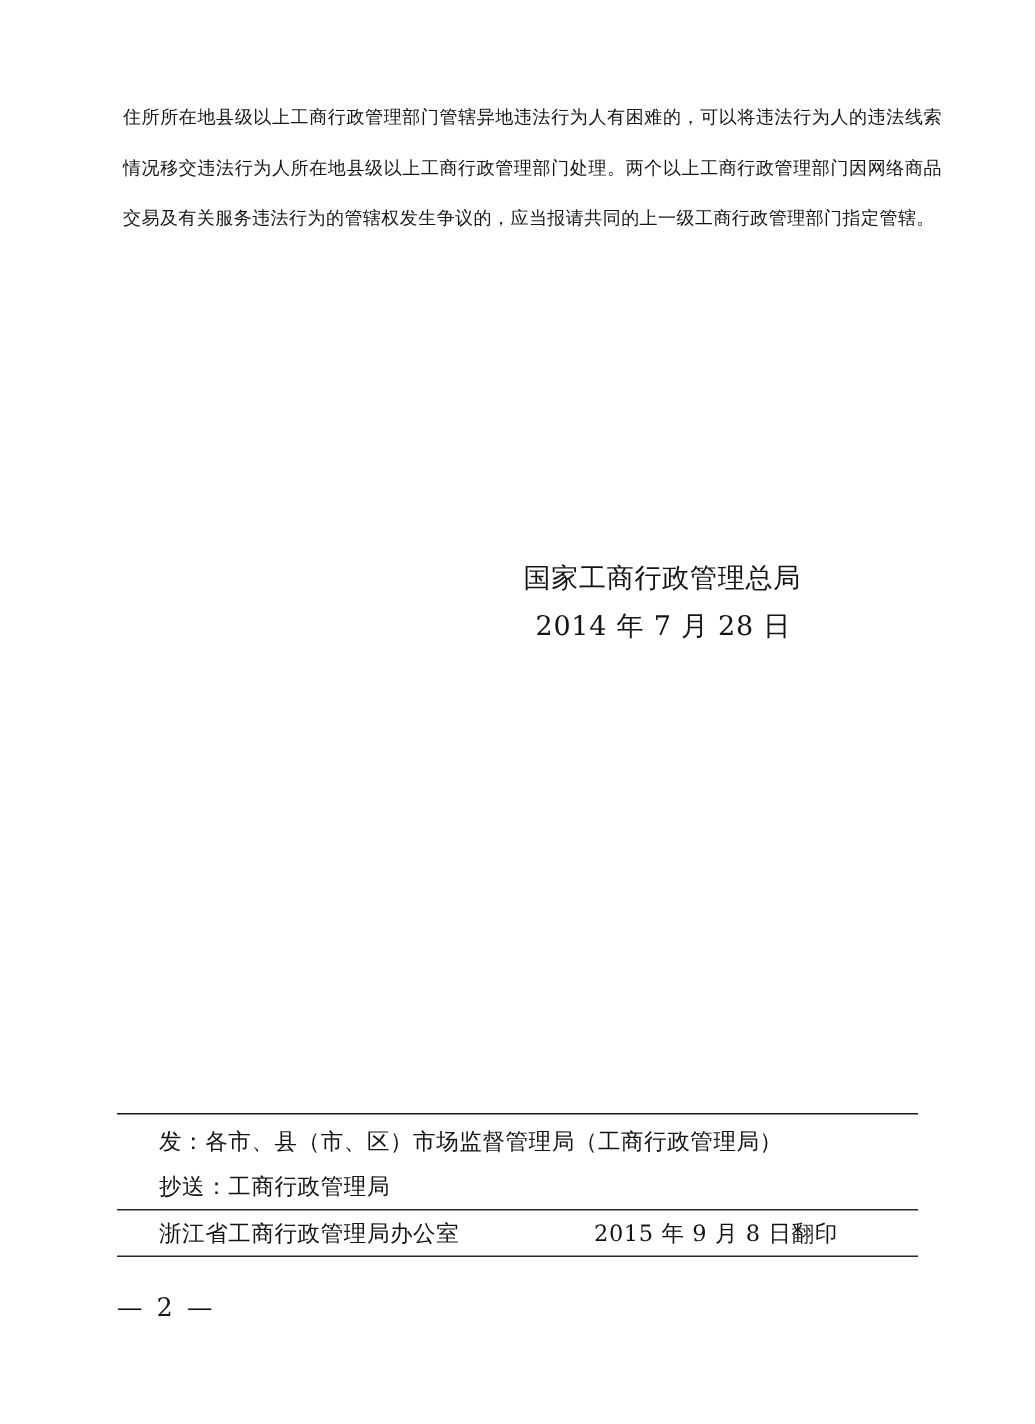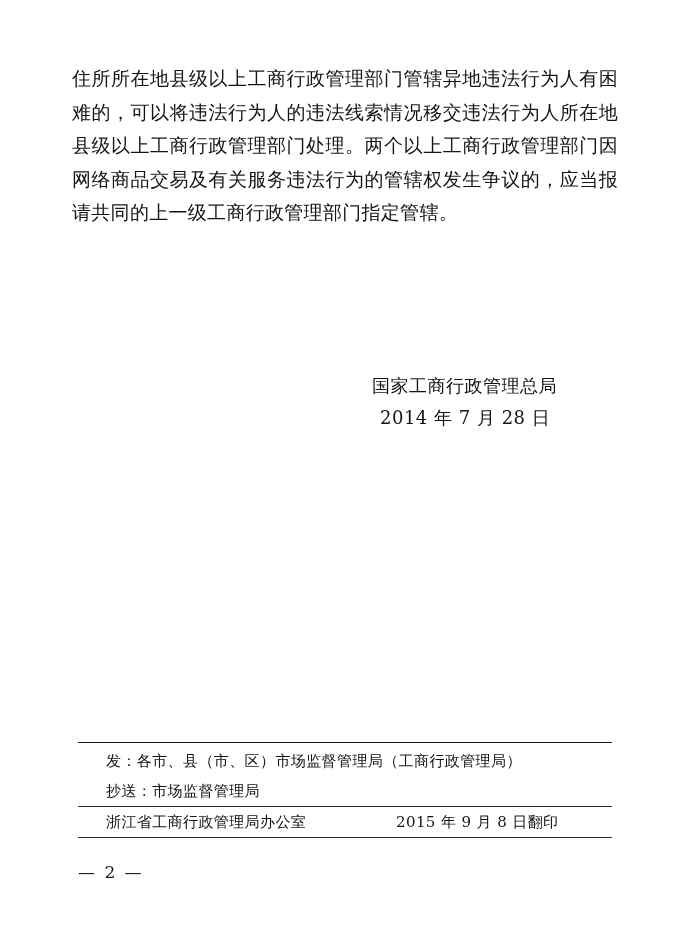--- a/index.html
+++ b/index.html
@@ -16,37 +16,37 @@
     overflow: hidden;
   }
   .page {
     position: relative;
     width: 690px;
     height: 949px;
     box-sizing: border-box;
   }
   .body-text {
     position: absolute;
-    left: 72px;
+    left: 82px;
     top: 62px;
     width: 546px;
-    font-size: 19px;
+    font-size: 12px;
     line-height: 33.5px;
     letter-spacing: 0.3px;
     text-align: justify;
     text-justify: inter-ideograph;
     color: #141414;
   }
   .body-text p {
     margin: 0;
     text-indent: 0;
   }
   .signature-block {
     position: absolute;
-    left: 372px;
+    left: 349px;
     top: 370px;
     width: 260px;
     font-size: 18px;
     line-height: 32px;
     color: #141414;
   }
   .sig-org {
     letter-spacing: 0.5px;
   }
   .sig-date {
@@ -109,21 +109,21 @@
 
   <div class="signature-block">
     <div class="sig-org">国家工商行政管理总局</div>
     <div class="sig-date">2014 年 7 月 28 日</div>
   </div>
 
   <div class="footer-box">
     <div class="rule"></div>
     <div class="spacer-small"></div>
     <div class="footer-line">发：各市、县（市、区）市场监督管理局（工商行政管理局）</div>
-    <div class="footer-line">抄送：市场监督管理局</div>
+    <div class="footer-line">抄送：工商行政管理局</div>
     <div class="rule thin"></div>
     <div class="footer-line split">
       <span class="left">浙江省工商行政管理局办公室</span>
       <span class="right">2015 年 9 月 8 日翻印</span>
     </div>
     <div class="rule thin"></div>
   </div>
 
   <div class="page-number">— 2 —</div>
 

